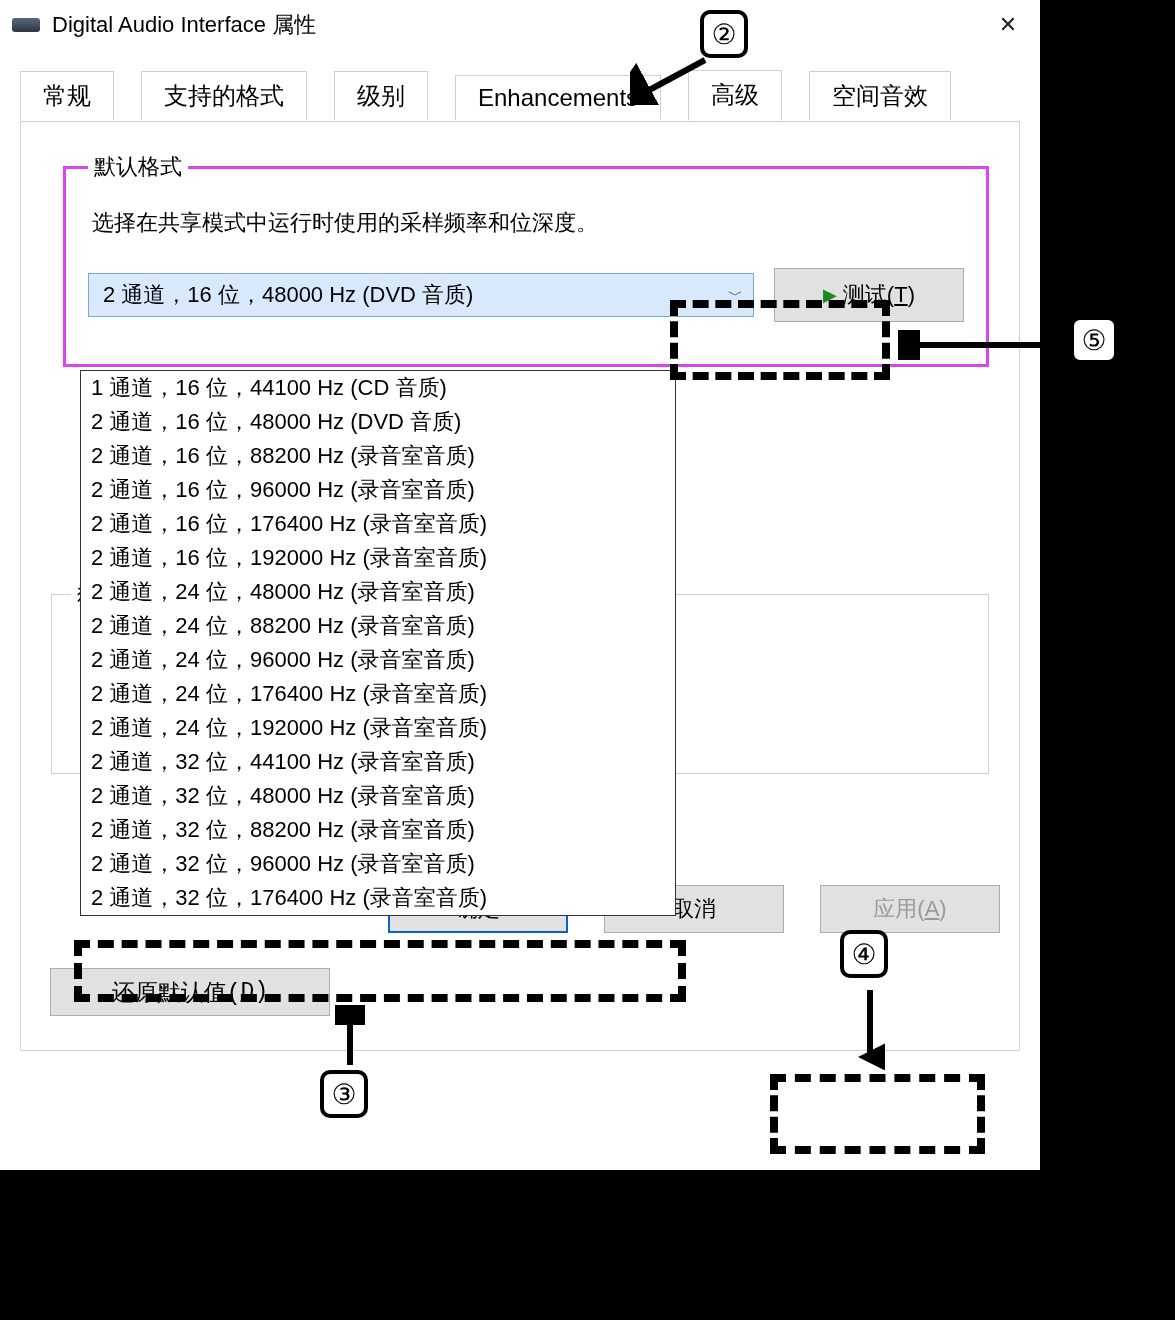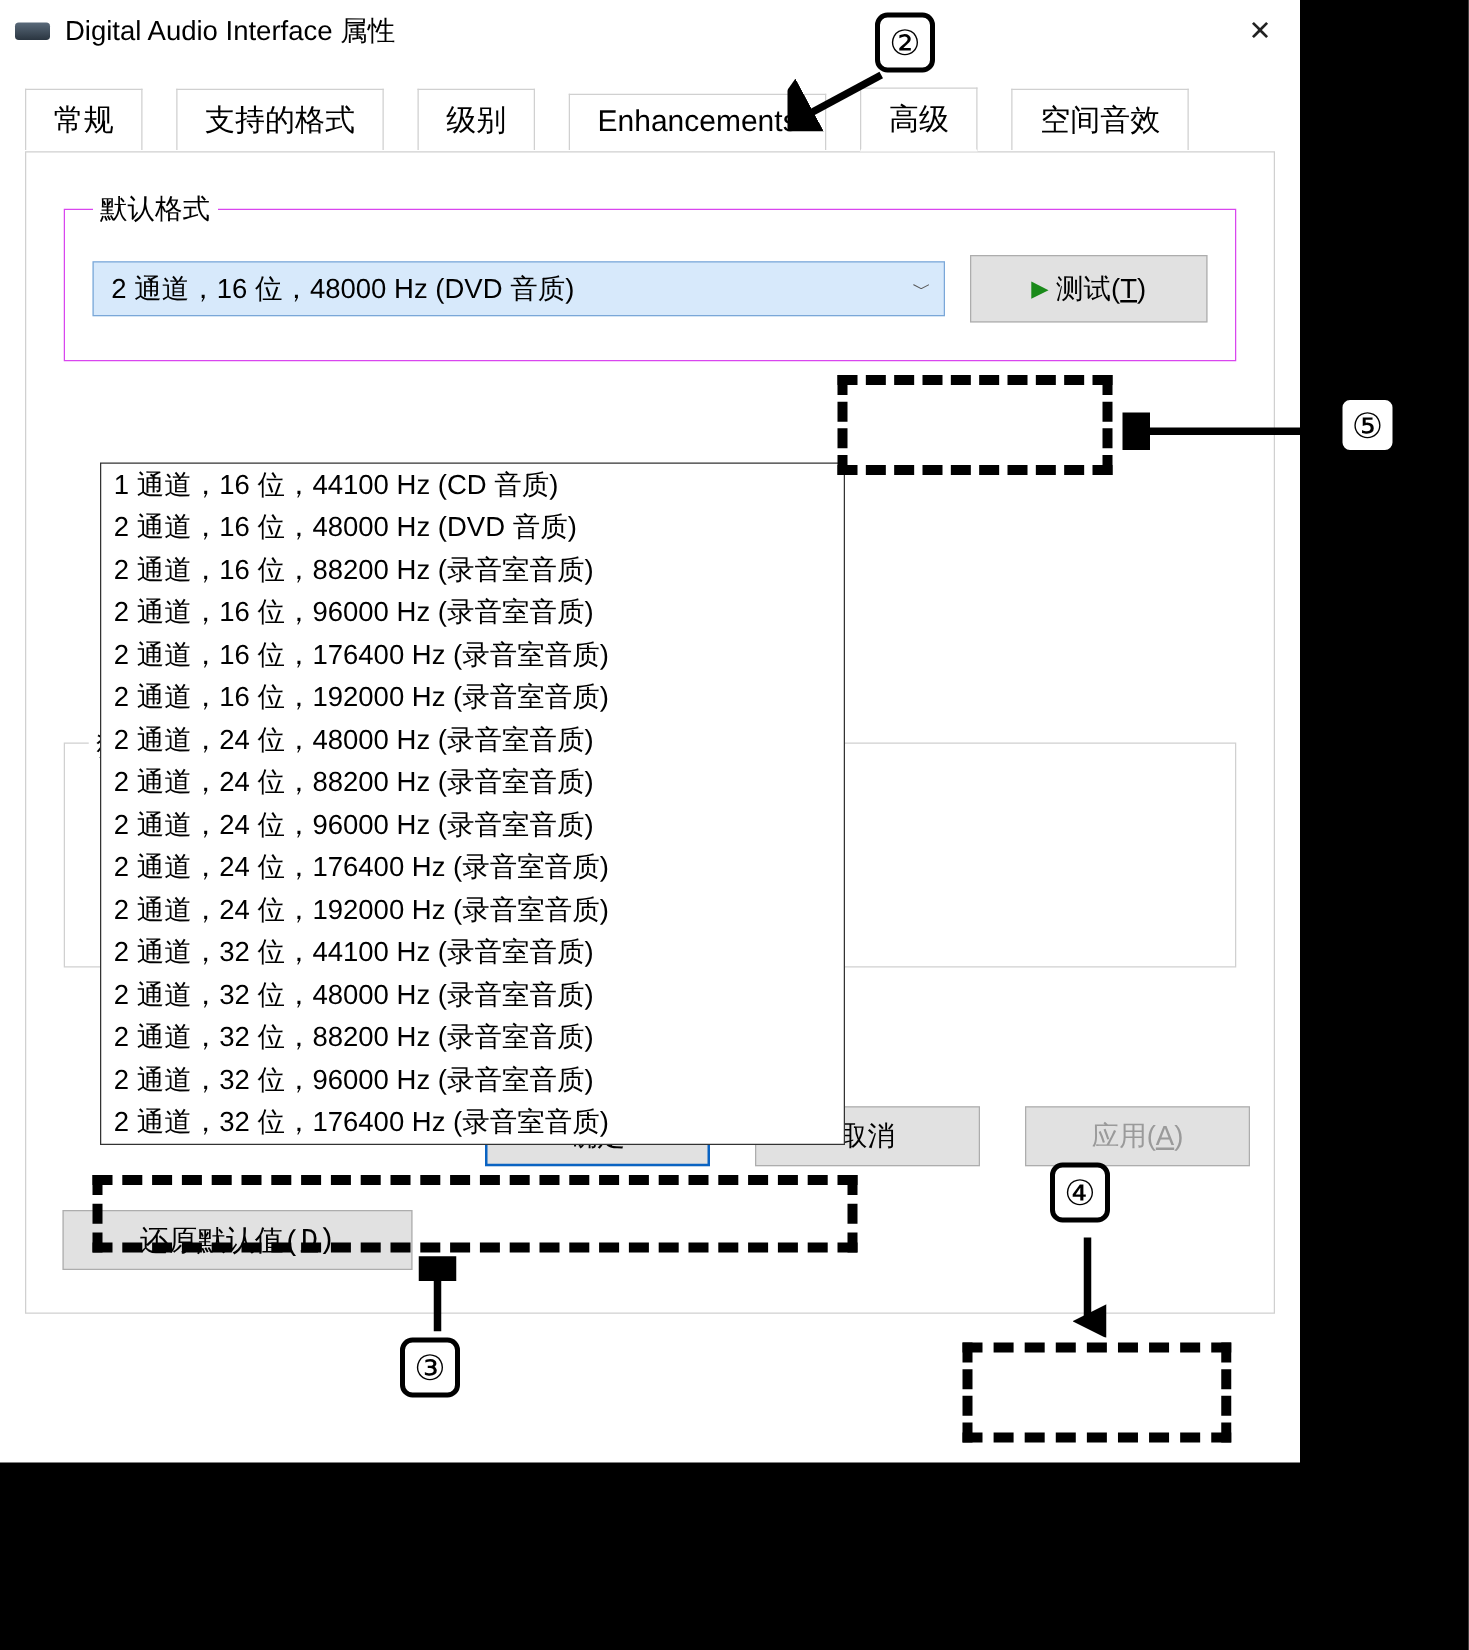--- a/index.html
+++ b/index.html
@@ -77,23 +77,23 @@
   }
   .tab-panel {
     border: 1px solid #d0d0d0;
     margin: 0 20px 20px 20px;
     padding: 30px 30px 30px 30px;
     position: relative;
     z-index: 2;
     height: 930px;
   }
   fieldset.group {
-    border: 1px solid #d946ef;
-    padding: 22px 22px 30px 22px;
-    margin: 0 0 30px 0;
+    border: 3px solid #d946ef;
+    padding: 22px 22px 42px 22px;
+    margin: 0 0 30px 12px;
   }
   fieldset.group > legend {
     padding: 0 6px;
     font-size: 22px;
   }
   .desc {
     font-size: 22px;
     margin: 4px 0 30px 4px;
   }
   .format-row {
@@ -243,20 +243,21 @@
       <div class="tab">级别</div>
       <div class="tab">Enhancements</div>
       <div class="tab active">高级</div>
       <div class="tab">空间音效</div>
     </div>
 
   <div class="tab-panel">
 
     <fieldset class="group">
       <legend>默认格式</legend>
+      <div class="desc">选择在共享模式中运行时使用的采样频率和位深度。</div>
       <div class="format-row">
         <div class="combo">
           <span>2 通道，16 位，48000 Hz (DVD 音质)</span>
           <span class="chev">﹀</span>
         </div>
         <div class="test-btn">
           <span class="play">▶</span>
           <span>测试(<u>T</u>)</span>
         </div>
       </div>

